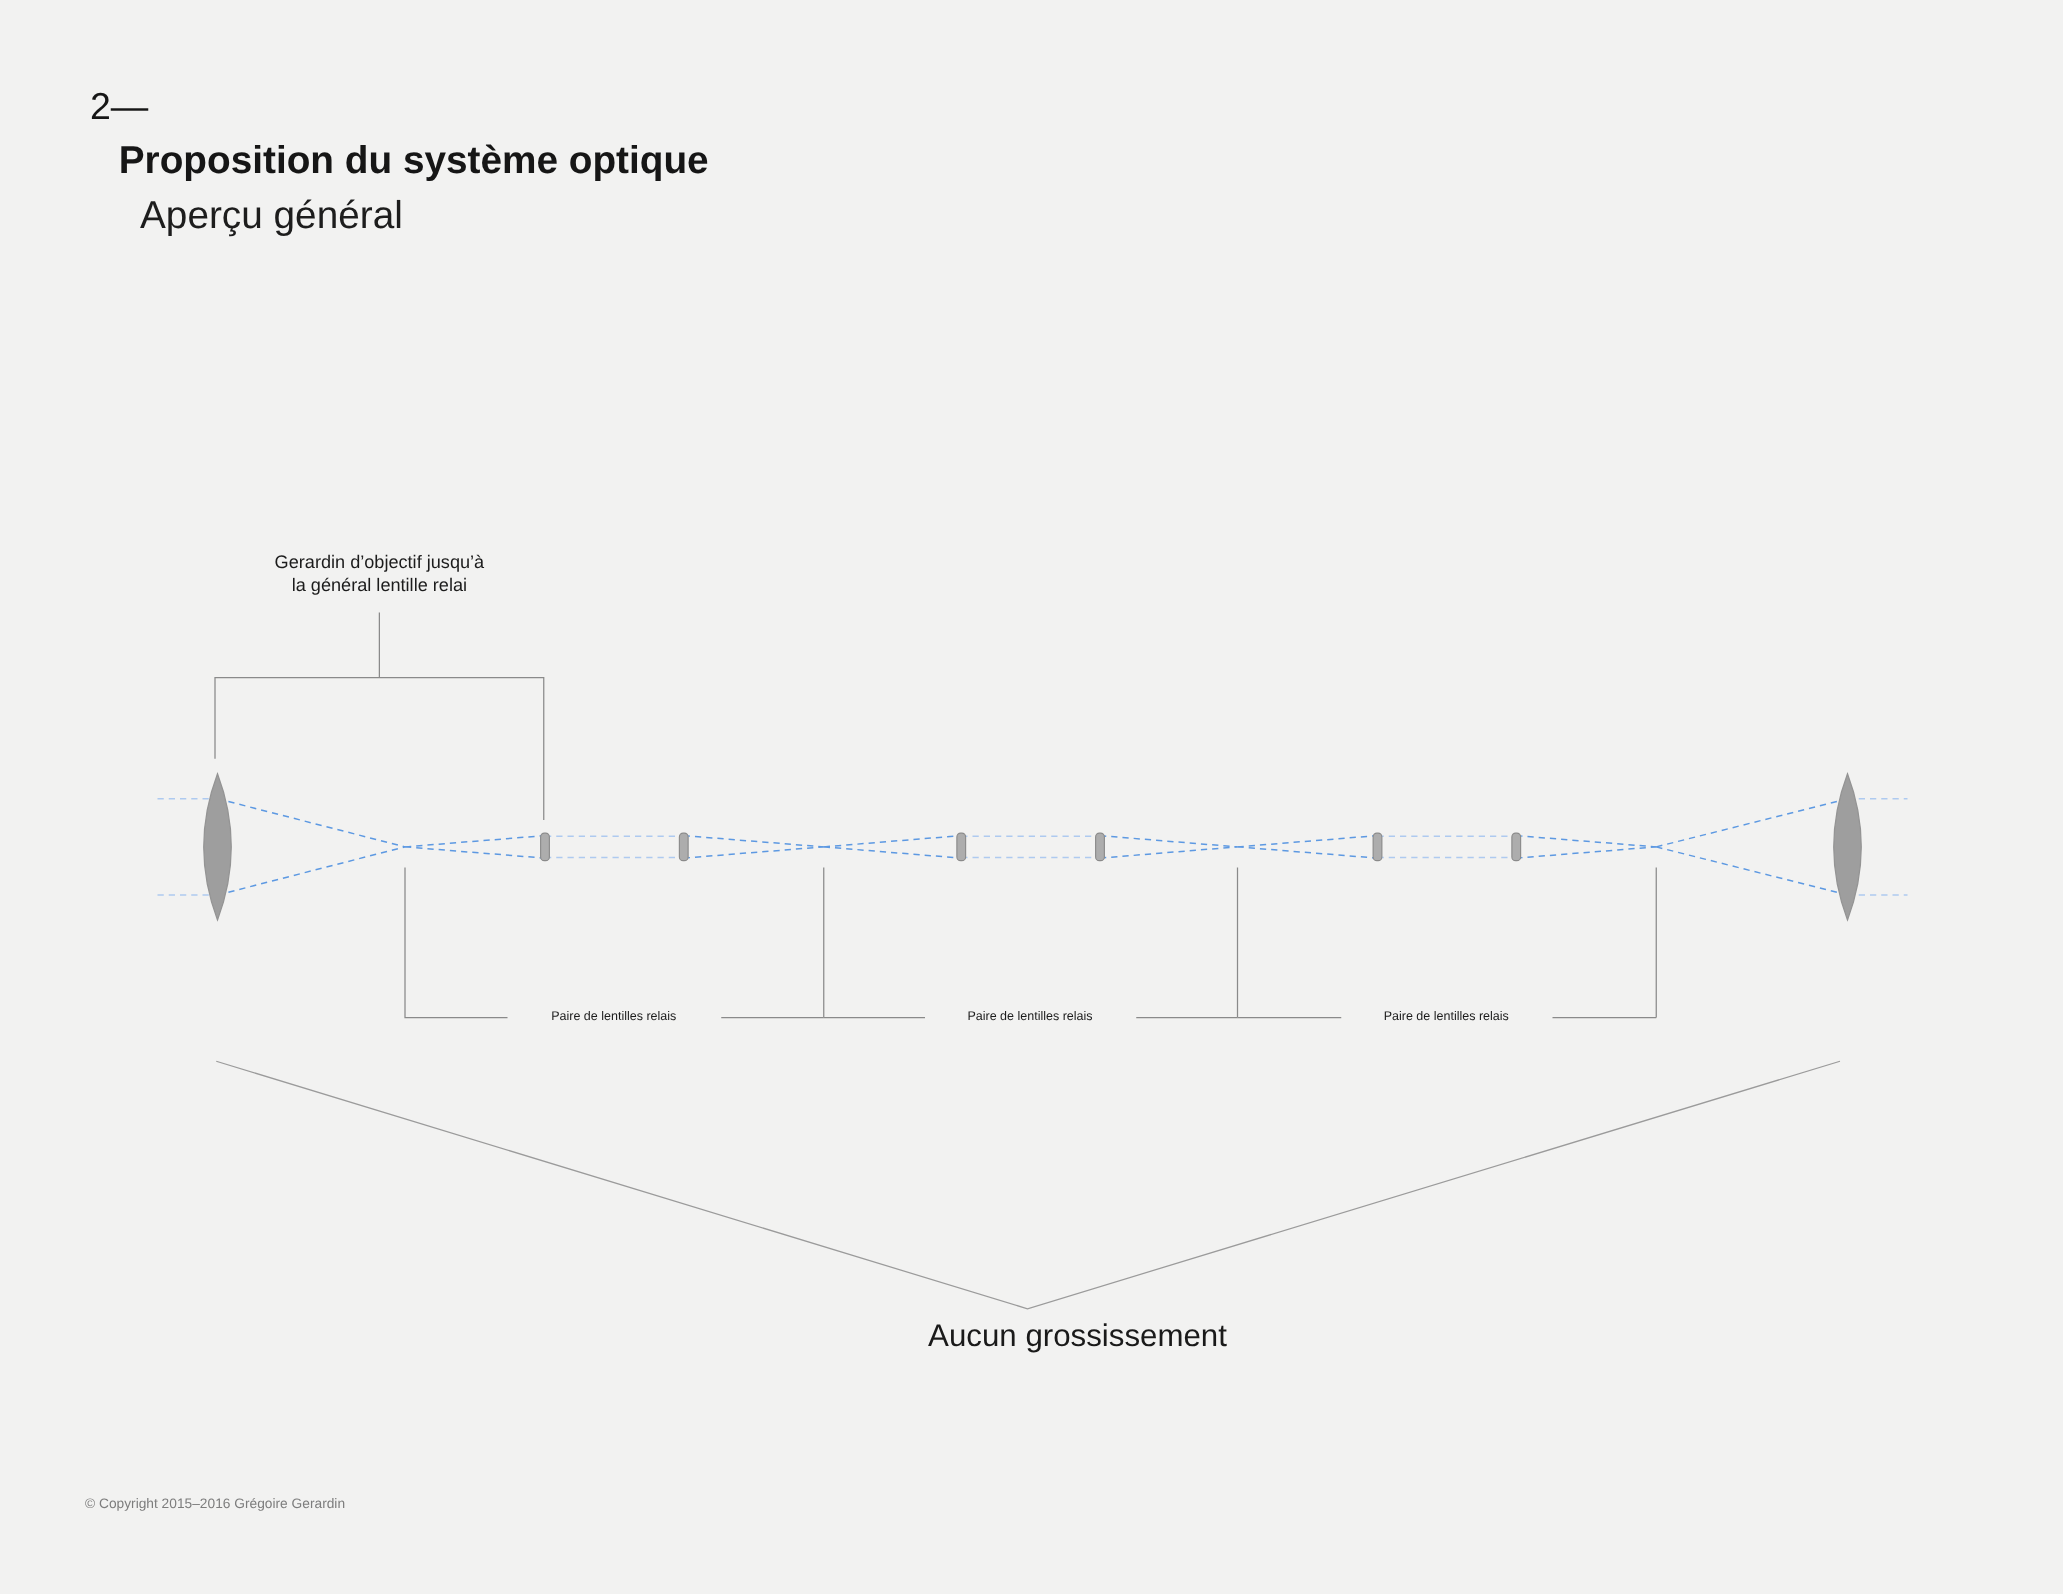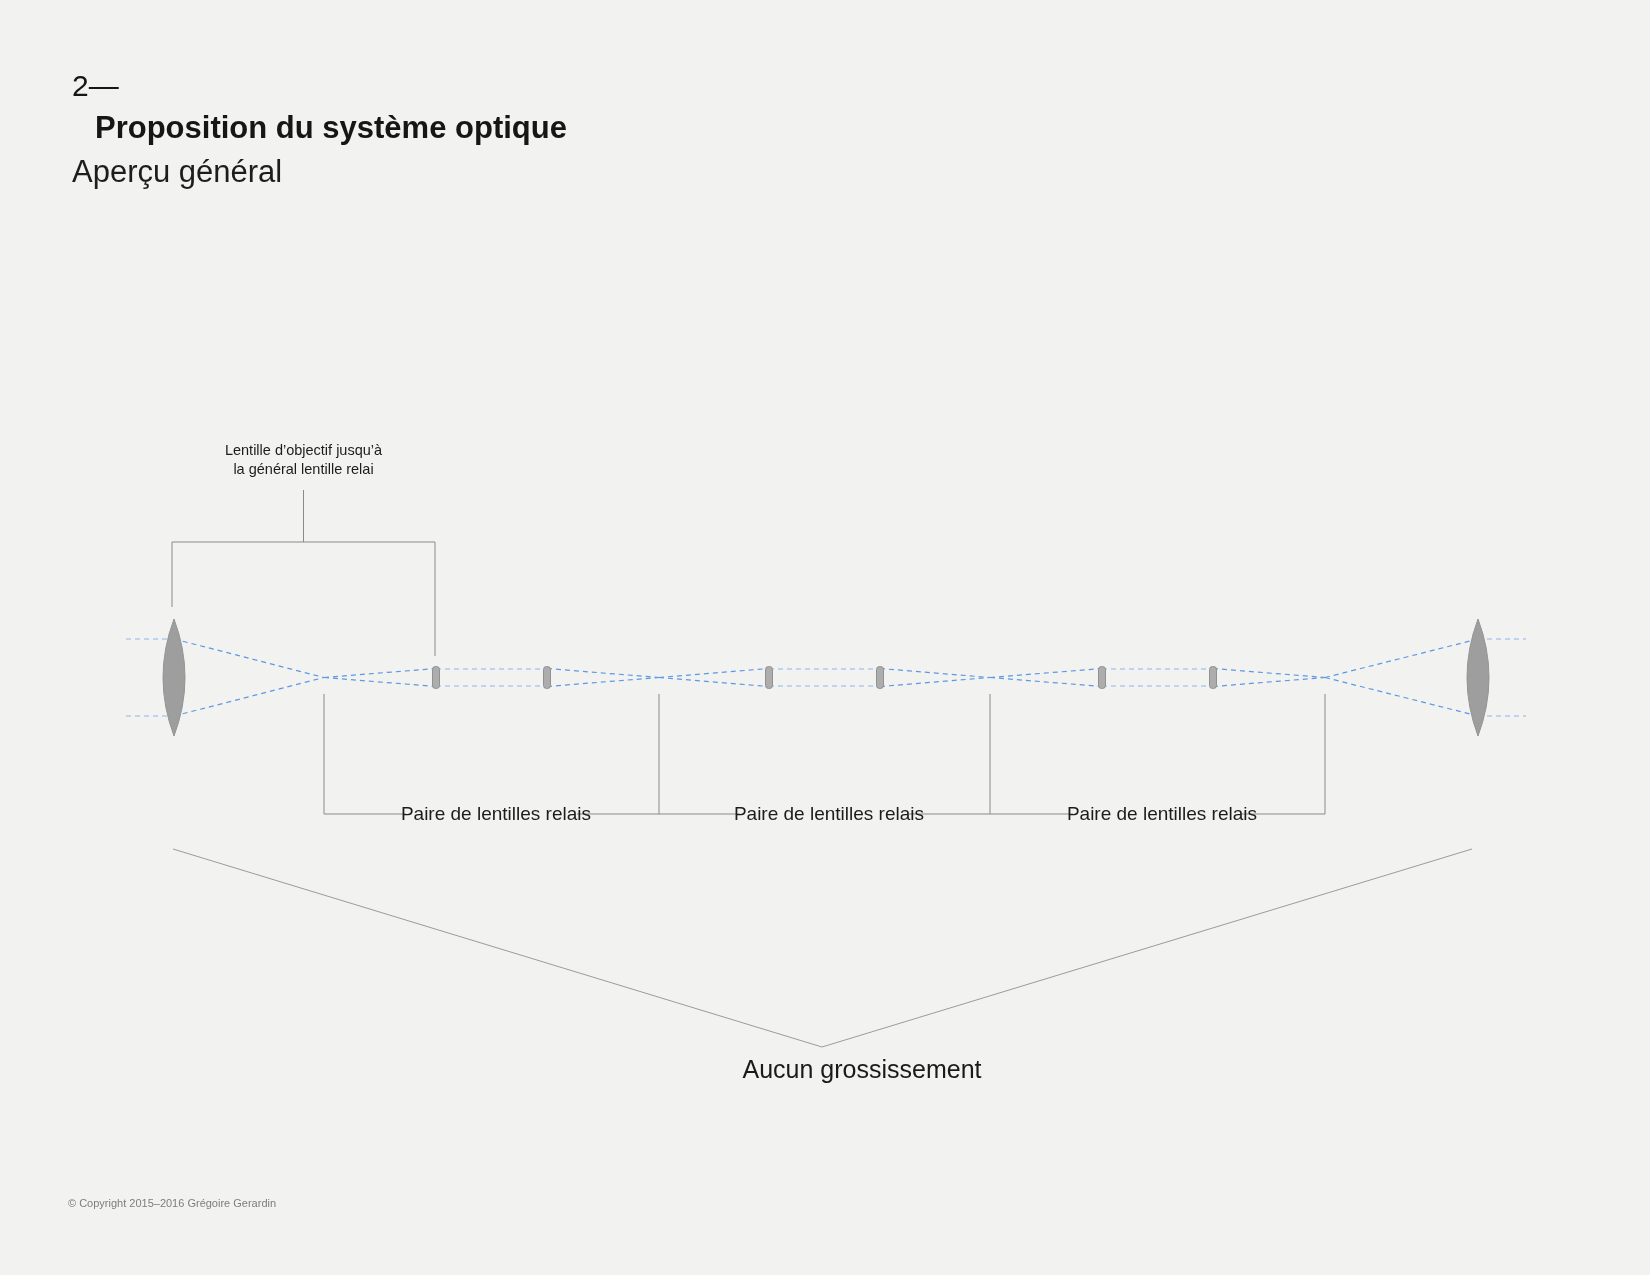--- a/index.html
+++ b/index.html
@@ -4,28 +4,28 @@
 <style>
   html,body{margin:0;padding:0;background:#f2f2f1;}
   .canvas{
     position:relative;width:1650px;height:1275px;background:#f2f2f1;
     font-family:"Liberation Sans",sans-serif;overflow:hidden;
   }
   svg{position:absolute;left:0;top:0;}
   .hdr{position:absolute;left:72px;top:66px;color:#161616;}
   .hdr-num{font-size:30px;line-height:40px;font-weight:400;}
   .hdr-title{font-size:31px;line-height:44px;font-weight:700;margin-left:23px;}
-  .hdr-sub{font-size:31px;line-height:44px;font-weight:400;color:#1d1d1d;}
+  .hdr-sub{font-size:31px;line-height:44px;font-weight:400;color:#1d1d1d;margin-left:40px;}
   .obj-label{
     position:absolute;left:183px;top:441px;width:241px;text-align:center;
     font-size:14.5px;line-height:19px;color:#1c1c1c;
   }
   .relay-label{
-    position:absolute;top:805px;width:200px;text-align:right;
-    font-size:19px;line-height:17px;color:#1c1c1c;white-space:nowrap;
+    position:absolute;top:805px;width:200px;text-align:center;
+    font-size:10px;line-height:17px;color:#1c1c1c;white-space:nowrap;
   }
   .relay-1{left:391px;}
   .relay-2{left:724px;}
   .relay-3{left:1057px;}
   .mag-label{
     position:absolute;left:712px;top:1054px;width:300px;text-align:center;
     font-size:25px;line-height:30px;color:#1a1a1a;
   }
   .copyright{
     position:absolute;left:68px;top:1196px;font-size:11px;line-height:14px;color:#7d7d7d;text-align:center;
@@ -107,21 +107,21 @@
       <rect x="432.5" y="666.5" width="7" height="22" rx="3"></rect>
       <rect x="543.5" y="666.5" width="7" height="22" rx="3"></rect>
       <rect x="765.5" y="666.5" width="7" height="22" rx="3"></rect>
       <rect x="876.5" y="666.5" width="7" height="22" rx="3"></rect>
       <rect x="1098.5" y="666.5" width="7" height="22" rx="3"></rect>
       <rect x="1209.5" y="666.5" width="7" height="22" rx="3"></rect>
     </g>
   </svg>
 
   <div class="obj-label">
-    <div>Lentille d’objectif jusqu’à</div>
+    <div>Gerardin d’objectif jusqu’à</div>
     <div>la général lentille relai</div>
   </div>
 
   <div class="relay-label relay-1">Paire de lentilles relais</div>
   <div class="relay-label relay-2">Paire de lentilles relais</div>
   <div class="relay-label relay-3">Paire de lentilles relais</div>
 
   <div class="mag-label">Aucun grossissement</div>
 
   <div class="copyright">© Copyright 2015–2016 Grégoire Gerardin</div>

